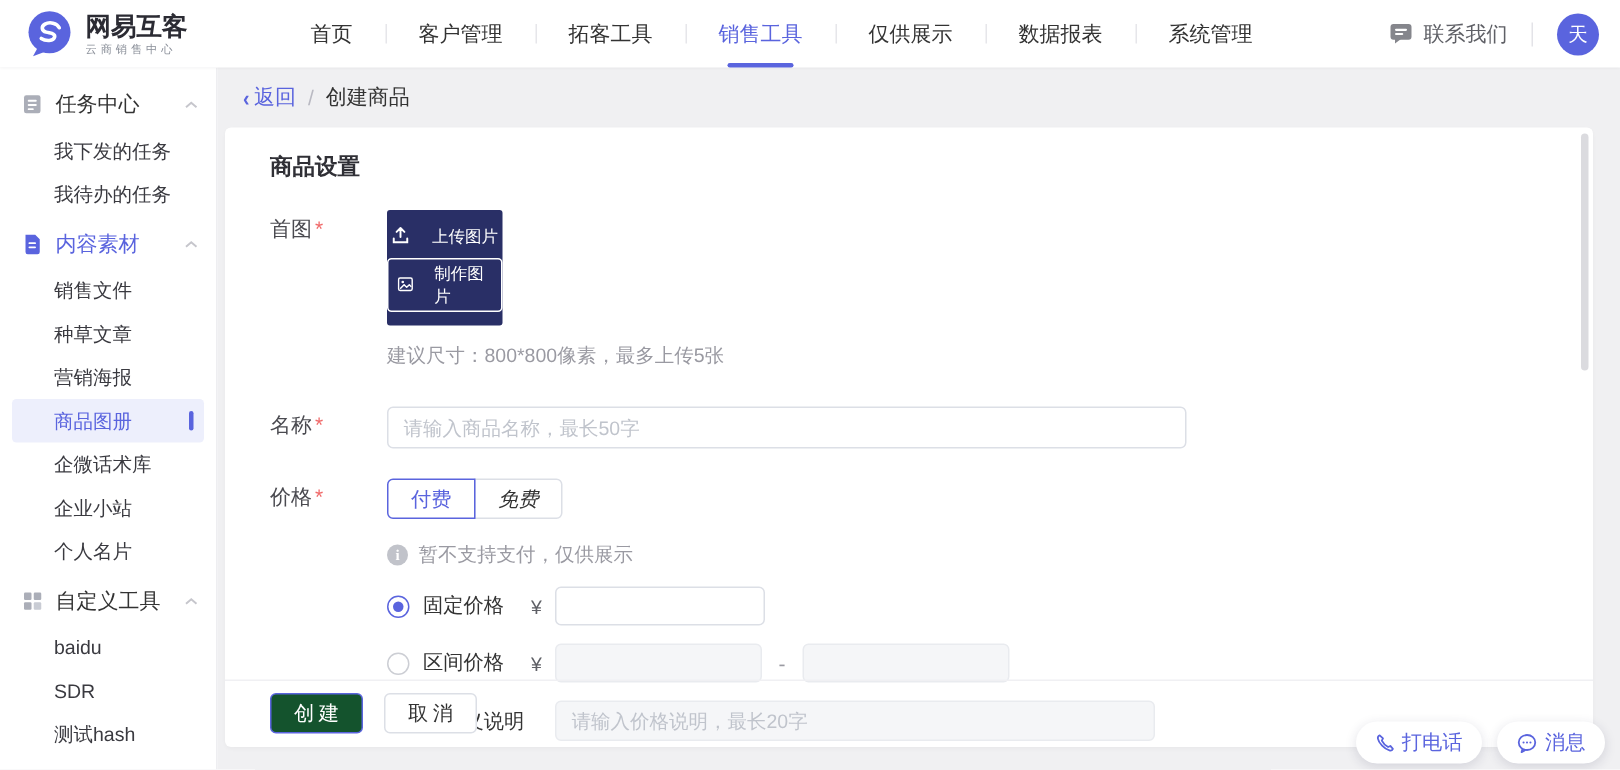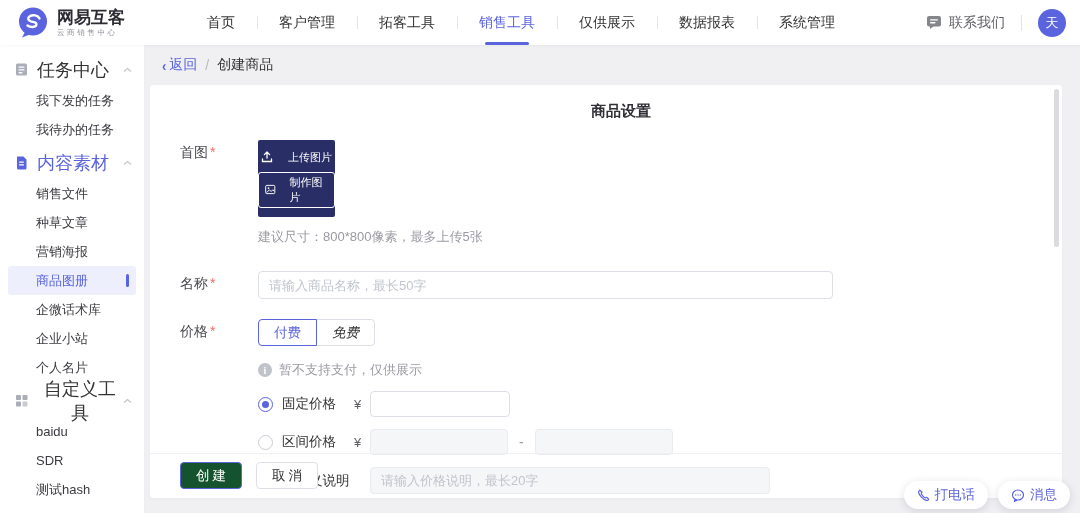--- a/index.html
+++ b/index.html
@@ -28,57 +28,57 @@
     transform:translateX(-50%); width:44px; height:3px; background:#5a64de; border-radius:2px; }
   .header-right { margin-left:auto; display:flex; align-items:center; margin-right:14px; }
   .contact { display:flex; align-items:center; gap:7px; color:#5f6066; font-size:14px; cursor:pointer; }
   .header-divider { width:1px; height:16px; background:#e3e3e8; margin:0 16px; }
   .avatar { width:28px; height:28px; border-radius:50%; background:#5a64de; color:#fff;
     font-size:13px; display:flex; align-items:center; justify-content:center; cursor:pointer; }
   
   .sidebar { position:absolute; left:0; top:45px; bottom:0; width:145px; background:#fff;
     border-right:1px solid #eeeef1; padding-top:6px; overflow:hidden; }
   .group-header { display:flex; align-items:center; height:33px; padding:0 12px 0 14px;
-    font-size:18px; color:#333; cursor:pointer; margin-top:2px;text-align:center; }
+    font-size:14px; color:#333; cursor:pointer; margin-top:2px;text-align:center; }
   .group-header .gicon { width:15px; height:15px; margin-right:8px; flex:none; }
   .group-header .chevron { margin-left:auto; flex:none; }
   .side-item { height:29px; line-height:29px; margin:0 8px; padding-left:28px;
     font-size:13px; color:#3a3a40; border-radius:3px; position:relative; cursor:pointer;
     white-space:nowrap; }
   .side-item.active { background:#edeffc; color:#5a64de; }
   .side-item.active::after { content:""; position:absolute; right:7px; top:8px;
     width:3px; height:13px; background:#5a64de; border-radius:2px; }
   .group-blue { color:#5a64de; }
   
   .main { position:absolute; left:145px; top:45px; right:0; bottom:0; }
   .breadcrumb { height:40px; display:flex; align-items:center; padding-left:17px; font-size:14px; }
   .back-link { color:#5a64de; cursor:pointer; display:flex; align-items:center; }
   .back-chevron { font-size:13px; margin-right:3px; font-weight:700; transform:scaleY(1.15); }
   .crumb-sep { color:#b9b9c2; margin:0 8px; }
   .crumb-current { color:#333; }
   .card { position:relative; margin:0 18px 0 5px; height:413px; background:#fff;
     border-radius:4px; box-shadow:0 1px 3px rgba(0,0,0,0.03); overflow:hidden; }
-  .card-title { padding:17px 0 0 30px; font-size:15px; font-weight:700; color:#303036;text-align:center; }
+  .card-title { padding:17px 0 0 30px; font-size:15px; font-weight:700; color:#303036; }
   .form-row { display:flex; padding-left:30px; }
   .form-label { width:78px; flex:none; font-size:14px; color:#4a4a50; padding-top:4px; }
   .req { color:#f06a6a; margin-left:2px; }
   .row-cover { margin-top:19px; }
   .upload-box { width:77px; height:77px; background:#292f66; border-radius:2px; cursor:pointer;
     display:flex; flex-direction:column; align-items:center; justify-content:center; gap:7px; }
   .upload-line { display:flex; align-items:center; gap:15px; color:#fff; font-size:11px; }
   .make-line { display:flex; align-items:center; gap:14px; color:#fff; font-size:11px;
     border:1px solid #fff; border-radius:3px; padding:2px 6px; cursor:pointer; }
   .cover-hint { font-size:13px; color:#9a9aa2; margin-top:11px; }
   .row-name { margin-top:25px; }
   .text-input { height:28px; border:1px solid #dcdfe6; border-radius:4px; padding:0 10px;
     font-size:13px; color:#333; outline:none; background:#fff;
     font-family:"Liberation Sans","DejaVu Sans",sans-serif; }
   .text-input::placeholder { color:#c0c4cc; }
   .text-input:disabled { background:#f5f6f8; border-color:#e9ebef; }
-  .name-input { width:575px; }
+  .name-input { width:533px; }
   .row-price { margin-top:20px; }
   .seg { display:flex; }
   .seg-btn { height:27px; padding:0 15px; border:1px solid #dcdfe6; background:#fff;
     font-size:13.5px; color:#333; cursor:pointer; line-height:25px;
     font-family:"Liberation Sans","DejaVu Sans",sans-serif; }
   .seg-btn.first { border-radius:4px 0 0 4px; }
   .seg-btn.last { border-radius:0 4px 4px 0; margin-left:-1px;font-style:italic; }
   .seg-btn.selected { border-color:#5a64de; color:#5a64de; position:relative; z-index:1; }
   .price-notice { display:flex; align-items:center; gap:7px; margin-top:15px;
     color:#9a9aa2; font-size:13px; }

